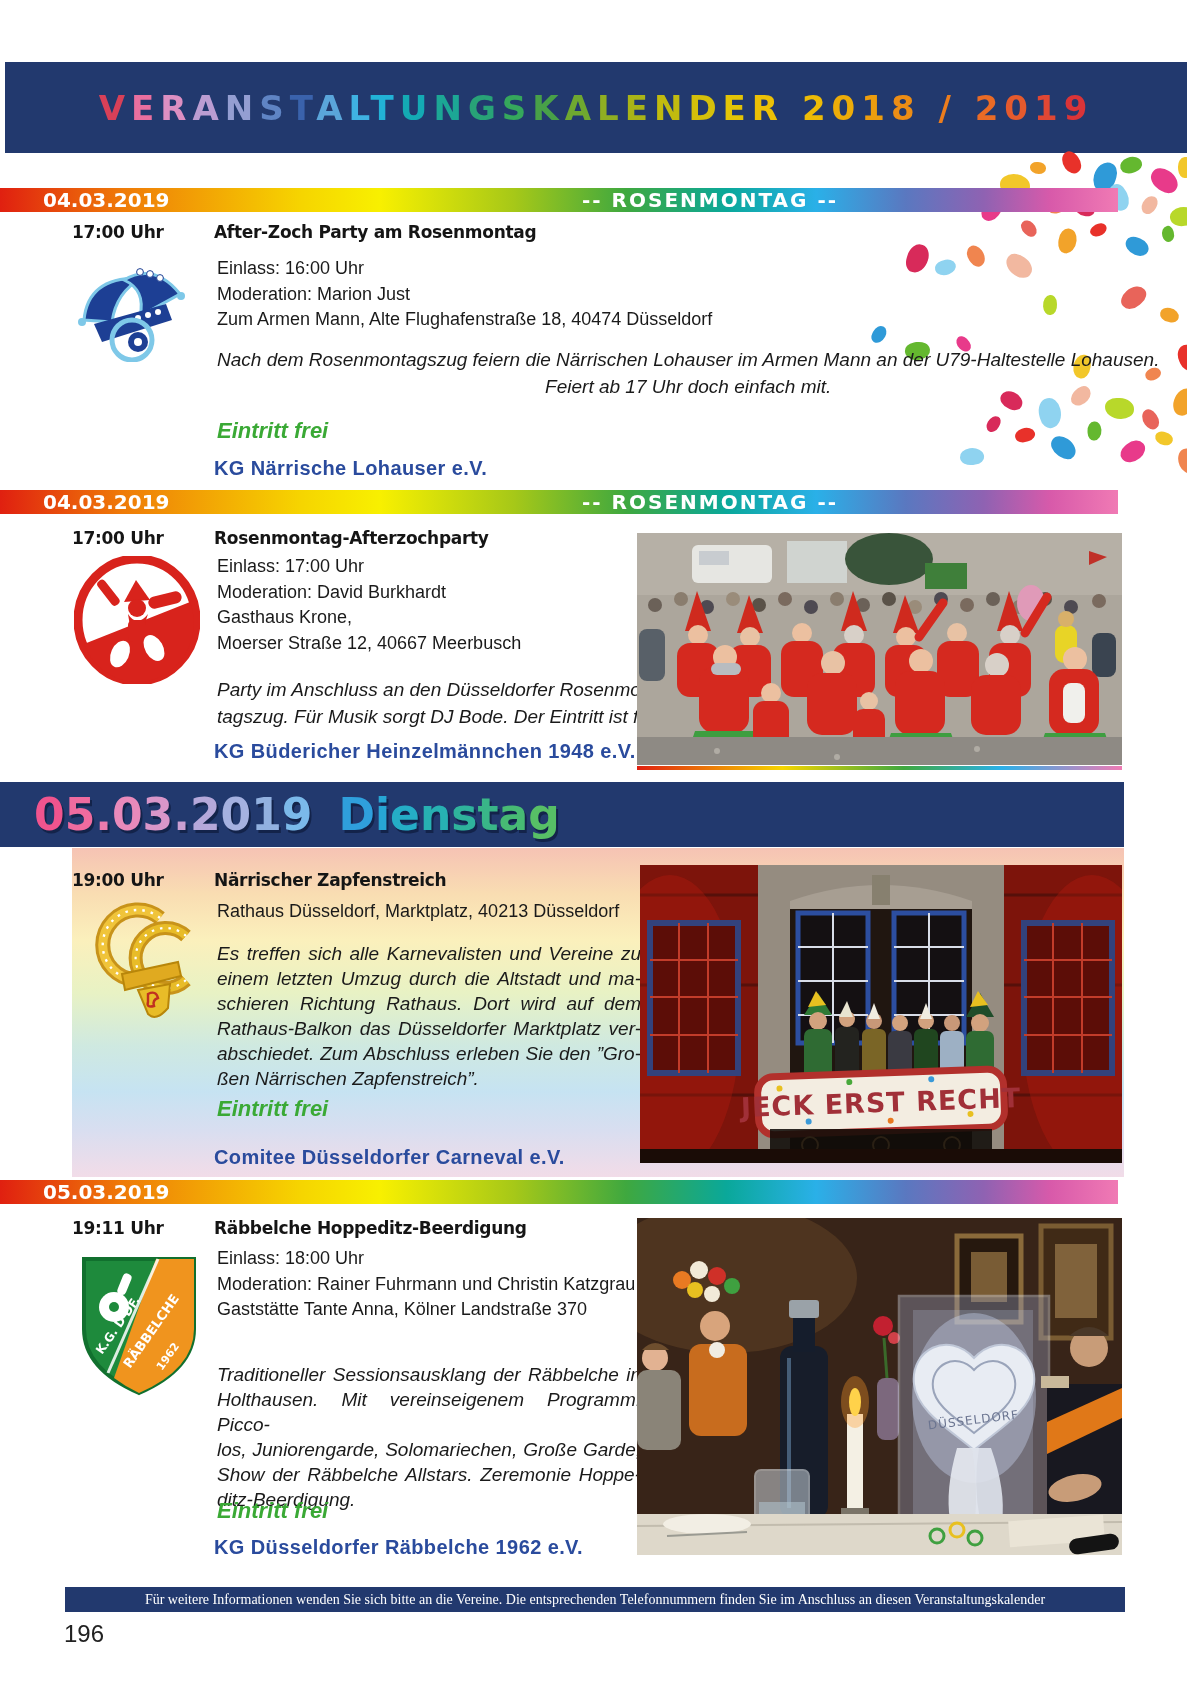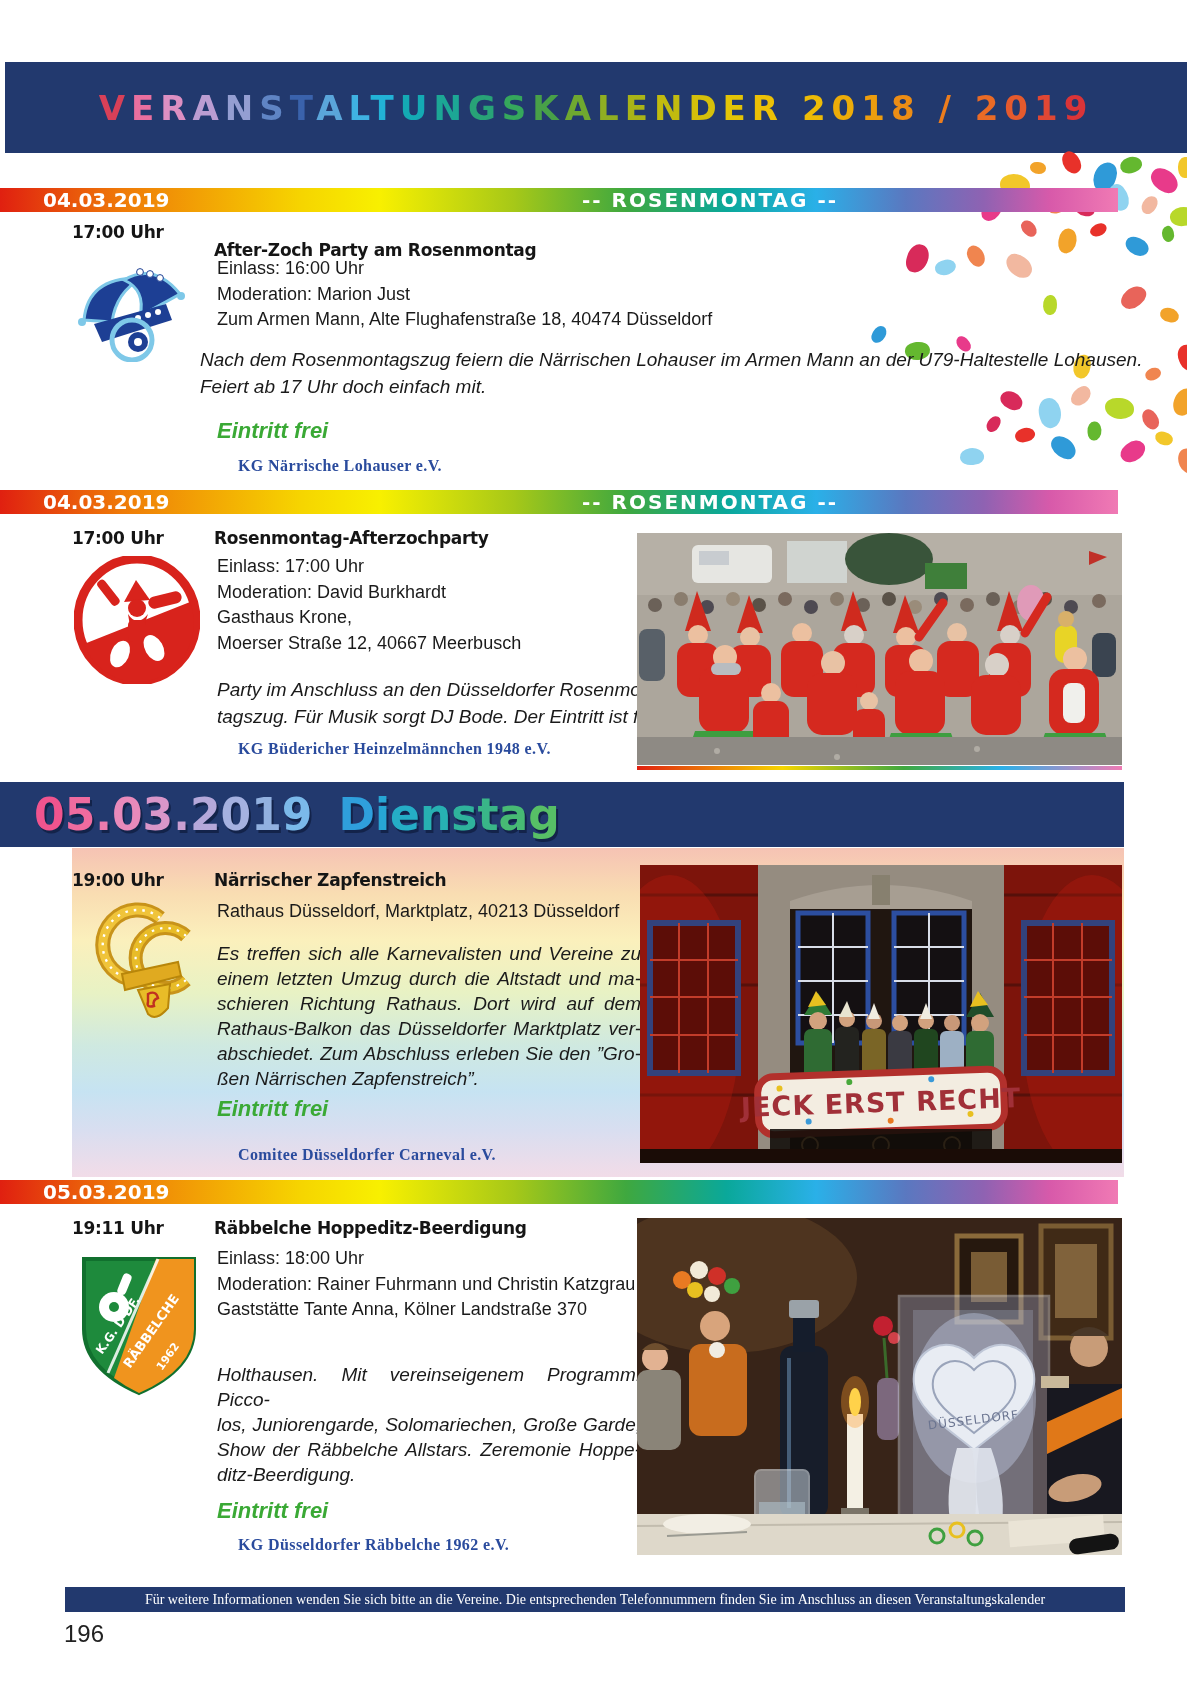--- a/index.html
+++ b/index.html
@@ -24,22 +24,22 @@
   .thinbar{height:4px;width:485px;
     background:linear-gradient(90deg,#e02010,#f6d500 30%,#3fa83f 55%,#2ab0e8 75%,#f07ab4 100%);}
   .time,.etitle{font-family:"DejaVu Sans",sans-serif;font-weight:bold;font-size:17px;
     color:#151515;white-space:nowrap;letter-spacing:-0.3px;}
   .details div{font-size:18px;line-height:25.5px;white-space:nowrap;}
   .desc div{font-size:19px;line-height:27px;font-style:italic;white-space:nowrap;}
   .desc.just{width:424px;}
   .desc.just div{white-space:normal;line-height:25px;}
   .desc.just div.jl{text-align:justify;text-align-last:justify;}
   .adm{font-size:22px;font-weight:bold;font-style:italic;color:#3aa935;}
-  .org{font-family:Liberation Serif, serif;font-weight:bold;font-size:16px;
-       color:#2a4b9d;white-space:nowrap;letter-spacing:0.4px;margin-left:24px;}
+  .org{font-family:Liberation Sans, sans-serif;font-weight:bold;font-size:20px;
+       color:#2a4b9d;white-space:nowrap;letter-spacing:0.4px;}
   
   .banner{left:0;top:782px;width:1124px;height:65px;background:#22396e;
           display:flex;align-items:center;padding-left:34px;box-sizing:border-box;gap:26px;}
   .banner .btxt{font-family:"DejaVu Sans",sans-serif;font-weight:bold;font-size:44px;
     text-shadow:2px 3px 0 #13234a;white-space:pre;}
   
   .block3{left:72px;top:848px;width:1052px;height:329px;
     background:linear-gradient(180deg,#f6c3b4 0%,#f9ddb2 14%,#fbf0bc 28%,#e8f2c4 44%,
       #cfe9e0 60%,#c6e3f2 74%,#d9def0 86%,#f2dce8 100%);}
   .photo{overflow:hidden;}
@@ -104,21 +104,21 @@
       <i style="left: 330px; top: 300px; width: 25px; height: 18px; background: rgb(240, 133, 79); border-radius: 45% 55% 50% 60%; transform: rotate(66deg);"></i>
       <i style="left: 140px; top: 266px; width: 17px; height: 12px; background: rgb(216, 42, 90); border-radius: 45% 55% 50% 60%; transform: rotate(119deg);"></i>
       <i style="left: 115px; top: 296px; width: 24px; height: 17px; background: rgb(143, 211, 240); border-radius: 45% 55% 50% 60%; transform: rotate(172deg);"></i>
     </div>
 
   <div class="abs datebar" style="top:188px;">
     <span class="d">04.03.2019</span>
     <span class="lbl">-- ROSENMONTAG --</span>
   </div>
   <div class="abs time" style="left:72px;top:222px;">17:00 Uhr</div>
-  <div class="abs etitle" style="left:214px;top:240px;">After-Zoch Party am Rosenmontag</div>
+  <div class="abs etitle" style="left:214px;top:222px;">After-Zoch Party am Rosenmontag</div>
 
   <svg class="abs" style="left:74px;top:258px;" width="112" height="104" viewBox="0 0 112 104">
     <path d="M10 62 Q14 18 68 20 Q42 34 38 64 Z" fill="#1d3f94" stroke="#7ec8e8" stroke-width="3"></path>
     <path d="M106 36 Q80 4 50 22 Q72 32 66 58 Z" fill="#1d3f94" stroke="#7ec8e8" stroke-width="3"></path>
     <circle cx="66" cy="14" r="3.4" fill="#ffffff" stroke="#1d3f94" stroke-width="1"></circle>
     <circle cx="76" cy="16" r="3.4" fill="#ffffff" stroke="#1d3f94" stroke-width="1"></circle>
     <circle cx="86" cy="20" r="3.4" fill="#ffffff" stroke="#1d3f94" stroke-width="1"></circle>
     <circle cx="8" cy="64" r="4" fill="#7ec8e8"></circle>
     <circle cx="107" cy="38" r="4" fill="#7ec8e8"></circle>
     <path d="M20 66 L92 46 L98 62 L28 84 Z" fill="#1d3f94"></path>
@@ -128,21 +128,21 @@
     <circle cx="58" cy="82" r="20" fill="none" stroke="#7ec8e8" stroke-width="5"></circle>
     <circle cx="64" cy="84" r="10" fill="#1d3f94"></circle>
       <circle cx="64" cy="84" r="4" fill="#ffffff"></circle>
   </svg>
 
   <div class="abs details" style="left:217px;top:256px;">
     <div>Einlass: 16:00 Uhr</div>
     <div>Moderation: Marion Just</div>
     <div>Zum Armen Mann, Alte Flughafenstraße 18, 40474 Düsseldorf</div>
   </div>
-  <div class="abs desc" style="left:200px;top:346px;">
+  <div class="abs desc" style="left:217px;top:346px;text-align:center;">
     <div>Nach dem Rosenmontagszug feiern die Närrischen Lohauser im Armen Mann an der U79-Haltestelle Lohausen.</div>
     <div>Feiert ab 17 Uhr doch einfach mit.</div>
   </div>
   <div class="abs adm" style="left:217px;top:418px;">Eintritt frei</div>
   <div class="abs org" style="left:214px;top:457px;">KG Närrische Lohauser e.V.</div>
 
   <div class="abs datebar" style="top:490px;">
     <span class="d">04.03.2019</span>
     <span class="lbl">-- ROSENMONTAG --</span>
   </div>
@@ -407,20 +407,21 @@
       <text font-size="11" transform="translate(84 120) rotate(-55)">1962</text>
     </g>
   </svg>
 
   <div class="abs details" style="left:217px;top:1246px;">
     <div>Einlass: 18:00 Uhr</div>
     <div>Moderation: Rainer Fuhrmann und Christin Katzgrau</div>
     <div>Gaststätte Tante Anna, Kölner Landstraße 370</div>
   </div>
   <div class="abs desc just" style="left:217px;top:1362px;">
+    <div class="jl">Traditioneller Sessionsausklang der Räbbelche in</div>
     <div class="jl">Holthausen. Mit vereinseigenem Programm: Picco-</div>
     <div class="jl">los, Juniorengarde, Solomariechen, Große Garde,</div>
     <div class="jl">Show der Räbbelche Allstars. Zeremonie Hoppe-</div>
     <div>ditz-Beerdigung.</div>
   </div>
   <div class="abs adm" style="left:217px;top:1498px;">Eintritt frei</div>
   <div class="abs org" style="left:214px;top:1536px;">KG Düsseldorfer Räbbelche 1962 e.V.</div>
 
   <svg class="abs photo" style="left:637px;top:1218px;" width="485" height="337" viewBox="0 0 485 337">
     <rect width="485" height="337" fill="#382418"></rect>

